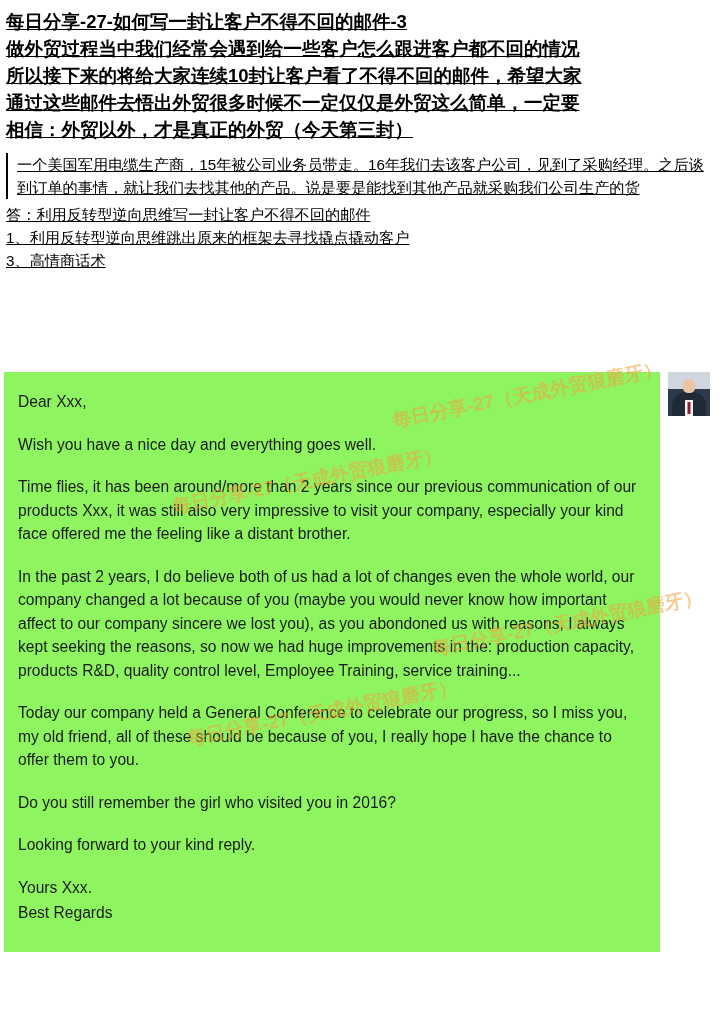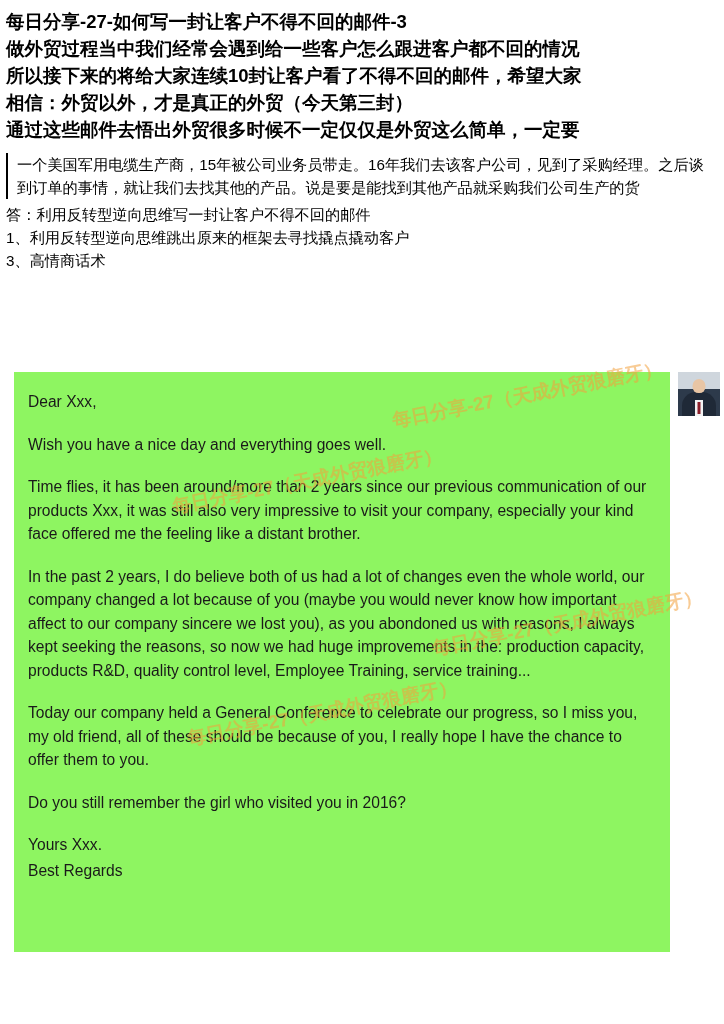--- a/index.html
+++ b/index.html
@@ -13,20 +13,21 @@
     position: relative;
     font-family: "Liberation Sans", "DejaVu Sans", sans-serif;
     color: #000000;
     overflow: hidden;
   }
   .page {
     position: relative;
     width: 724px;
     height: 1024px;
     box-sizing: border-box;
+    text-decoration: underline;
   }
 
   
   .heading-block {
     padding: 8px 8px 0 6px;
   }
   .heading-line {
     font-weight: bold;
     font-size: 18.5px;
     line-height: 27px;
@@ -49,21 +50,21 @@
   .body-line.first {
     border-left: 2px solid #000;
     padding-left: 9px;
     display: block;
   }
   .spacer-sm { height: 4px; }
 
   
   .email-wrap {
     position: absolute;
-    left: 14px;
+    left: 4px;
     top: 372px;
     width: 706px;
     height: 590px;
   }
   .email-card {
     position: absolute;
     left: 0;
     top: 0;
     width: 656px;
     height: 580px;
@@ -152,40 +153,41 @@
 </style>
 </head>
 <body>
 
 <div class="page">
 
   <div class="heading-block">
     <div class="heading-line">每日分享-27-如何写一封让客户不得不回的邮件-3</div>
     <div class="heading-line">做外贸过程当中我们经常会遇到给一些客户怎么跟进客户都不回的情况</div>
     <div class="heading-line">所以接下来的将给大家连续10封让客户看了不得不回的邮件，希望大家</div>
+    <div class="heading-line">通过这些邮件去悟出外贸很多时候不一定仅仅是外贸这么简单，一定要</div>
     <div class="heading-line">相信：外贸以外，才是真正的外贸（今天第三封）</div>
-    <div class="heading-line">通过这些邮件去悟出外贸很多时候不一定仅仅是外贸这么简单，一定要</div>
   </div>
 
   <div class="body-block">
     <div class="body-line wrap first">一个美国军用电缆生产商，15年被公司业务员带走。16年我们去该客户公司，见到了采购经理。之后谈到订单的事情，就让我们去找其他的产品。说是要是能找到其他产品就采购我们公司生产的货</div>
     <div class="spacer-sm"></div>
     <div class="body-line">答：利用反转型逆向思维写一封让客户不得不回的邮件</div>
     <div class="body-line">1、利用反转型逆向思维跳出原来的框架去寻找撬点撬动客户</div>
     <div class="body-line">3、高情商话术</div>
   </div>
 
   <div class="email-wrap">
     <div class="email-card">
       <p class="tight">Dear Xxx,</p>
       <p style="margin-top:19px;">Wish you have a nice day and everything goes well.</p>
       <p>Time flies, it has been around/more than 2 years since our previous communication of our products Xxx, it was still also very impressive to visit your company, especially your kind face offered me the feeling like a distant brother.</p>
       <p>In the past 2 years, I do believe both of us had a lot of changes even the whole world, our company changed a lot because of you (maybe you would never know how important affect to our company sincere we lost you), as you abondoned us with reasons, I always kept seeking the reasons, so now we had huge improvements in the: production capacity, products R&amp;D, quality control level, Employee Training, service training...</p>
       <p>Today our company held a General Conference to celebrate our progress, so I miss you, my old friend, all of these should be because of you, I really hope I have the chance to offer them to you.</p>
       <p>Do you still remember the girl who visited you in 2016?</p>
+      <p>Looking forward to your kind reply.</p>
       <p class="sig">Yours Xxx.</p>
       <p class="sig">Best Regards</p>
     </div>
 
     <div class="avatar">
       <div class="body"></div>
       <div class="shirt"></div>
       <div class="tie"></div>
       <div class="head"></div>
     </div>

